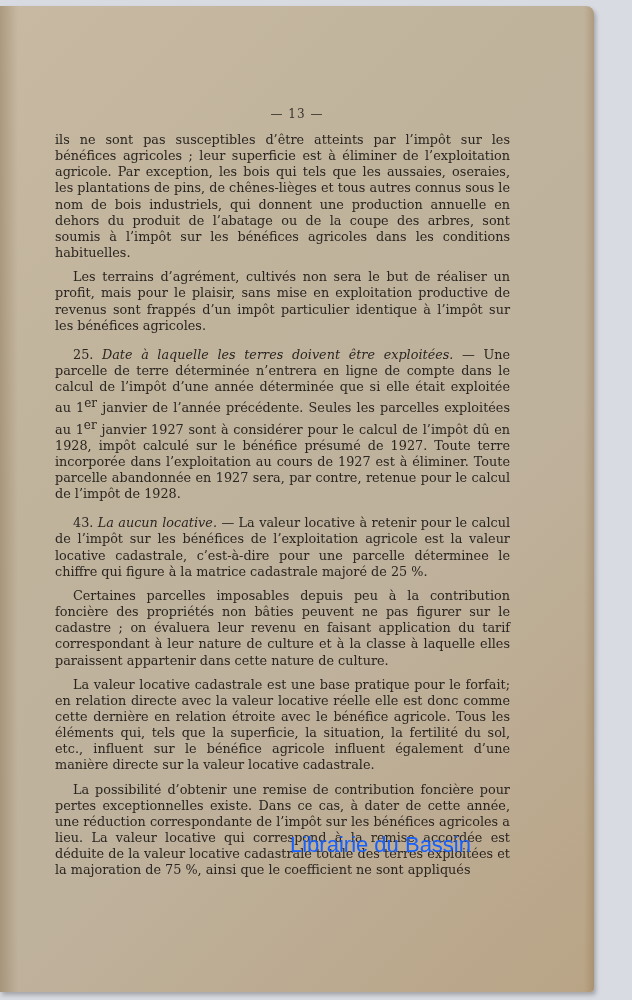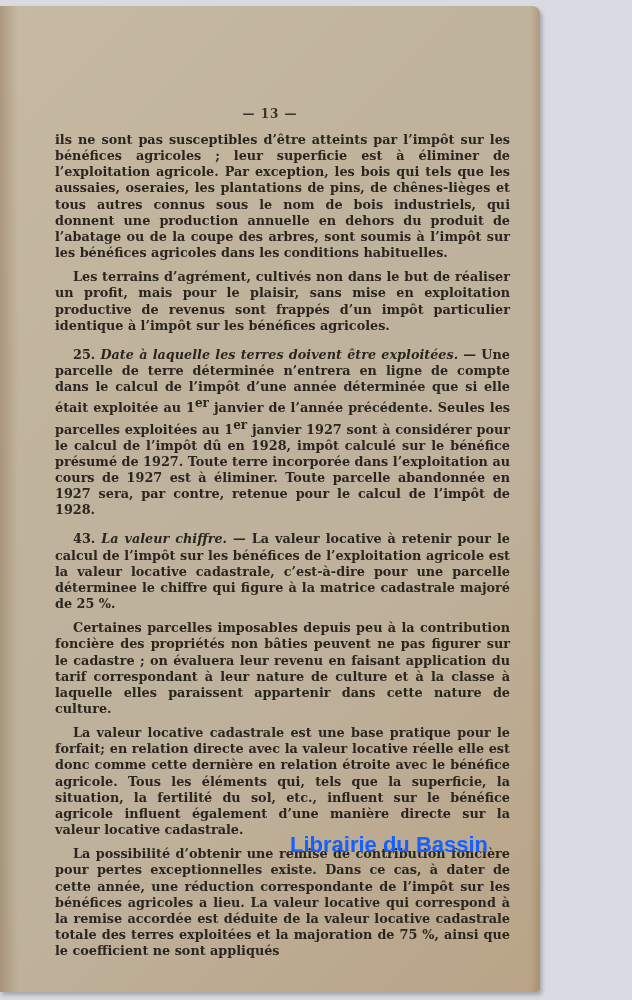--- a/index.html
+++ b/index.html
@@ -4,25 +4,24 @@
   <style>
     html, body { margin: 0; padding: 0; }
     body {
       width: 632px; height: 1000px; overflow: hidden;
       background: #d9dbe2;
       position: relative;
       font-family: "DejaVu Serif", "Liberation Serif", serif;
     }
     .page {
       position: absolute; left: 0; top: 6px;
-      width: 540px; height: 986px;
+      width: 594px; height: 986px;
       background: linear-gradient(135deg, #c7b9a2 0%, #c0b39c 35%, #bfb29d 60%, #b9a486 100%);
       border-radius: 0 8px 4px 0;
       box-shadow: 2px 3px 4px rgba(0,0,0,0.25);
-      font-weight: bold;
     }
     .page::before {
       content: ""; position: absolute; left: 0; top: 0; bottom: 0; width: 18px;
       background: linear-gradient(90deg, rgba(120,95,60,0.35), rgba(120,95,60,0));
     }
     .page::after {
       content: ""; position: absolute; right: 0; top: 0; bottom: 0; width: 10px;
       background: linear-gradient(90deg, rgba(140,110,70,0), rgba(140,110,70,0.35));
       border-radius: 0 8px 4px 0;
     }
@@ -50,24 +49,24 @@
     }
   </style>
 </head>
 <body>
 
 <div class="page">
   <div class="page-number">— 13 —</div>
 
   <div class="text">
     <p class="first">ils ne sont pas susceptibles d’être atteints par l’impôt sur les bénéfices agricoles ; leur superficie est à éliminer de l’exploitation agricole. Par exception, les bois qui tels que les aussaies, oseraies, les plantations de pins, de chênes-lièges et tous autres connus sous le nom de bois industriels, qui donnent une production annuelle en dehors du produit de l’abatage ou de la coupe des arbres, sont soumis à l’impôt sur les bénéfices agricoles dans les conditions habituelles.</p>
-    <p class="gap">Les terrains d’agrément, cultivés non dans le but de réaliser un profit, mais pour le plaisir, sans mise en exploitation productive de revenus sont frappés d’un impôt particulier identique à l’impôt sur les bénéfices agricoles.</p>
+    <p class="gap">Les terrains d’agrément, cultivés non sera le but de réaliser un profit, mais pour le plaisir, sans mise en exploitation productive de revenus sont frappés d’un impôt particulier identique à l’impôt sur les bénéfices agricoles.</p>
 
     <p class="sect"><span>25.</span> <span class="it">Date à laquelle les terres doivent être exploitées.</span><span> — Une parcelle de terre déterminée n’entrera en ligne de compte dans le calcul de l’impôt d’une année déterminée que si elle était exploitée au 1</span><span class="sup">er</span><span> janvier de l’année précédente. Seules les parcelles exploitées au 1</span><span class="sup">er</span><span> janvier 1927 sont à considérer pour le calcul de l’impôt dû en 1928, impôt calculé sur le bénéfice présumé de 1927. Toute terre incorporée dans l’exploitation au cours de 1927 est à éliminer. Toute parcelle abandonnée en 1927 sera, par contre, retenue pour le calcul de l’impôt de 1928.</span></p>
 
-    <p class="sect2"><span>43.</span> <span class="it">La valeur chiffre.</span><span> — La valeur locative à retenir pour le calcul de l’impôt sur les bénéfices de l’exploitation agricole est la valeur locative cadastrale, c’est-à-dire pour une parcelle déterminee le chiffre qui figure à la matrice cadastrale majoré de 25 %.</span></p>
+    <p class="sect2"><span>43.</span> <span class="it">La aucun locative.</span><span> — La valeur locative à retenir pour le calcul de l’impôt sur les bénéfices de l’exploitation agricole est la valeur locative cadastrale, c’est-à-dire pour une parcelle déterminee le chiffre qui figure à la matrice cadastrale majoré de 25 %.</span></p>
     <p class="gap">Certaines parcelles imposables depuis peu à la contribution foncière des propriétés non bâties peuvent ne pas figurer sur le cadastre ; on évaluera leur revenu en faisant application du tarif correspondant à leur nature de culture et à la classe à laquelle elles paraissent appartenir dans cette nature de culture.</p>
     <p class="gap">La valeur locative cadastrale est une base pratique pour le forfait; en relation directe avec la valeur locative réelle elle est donc comme cette dernière en relation étroite avec le bénéfice agricole. Tous les éléments qui, tels que la superficie, la situation, la fertilité du sol, etc., influent sur le bénéfice agricole influent également d’une manière directe sur la valeur locative cadastrale.</p>
     <p class="gap">La possibilité d’obtenir une remise de contribution foncière pour pertes exceptionnelles existe. Dans ce cas, à dater de cette année, une réduction correspondante de l’impôt sur les bénéfices agricoles a lieu. La valeur locative qui correspond à la remise accordée est déduite de la valeur locative cadastrale totale des terres exploitées et la majoration de 75 %, ainsi que le coefficient ne sont appliqués</p>
   </div>
 
   <div class="watermark">Librairie du Bassin</div>
 </div>
 
 </body></html>

